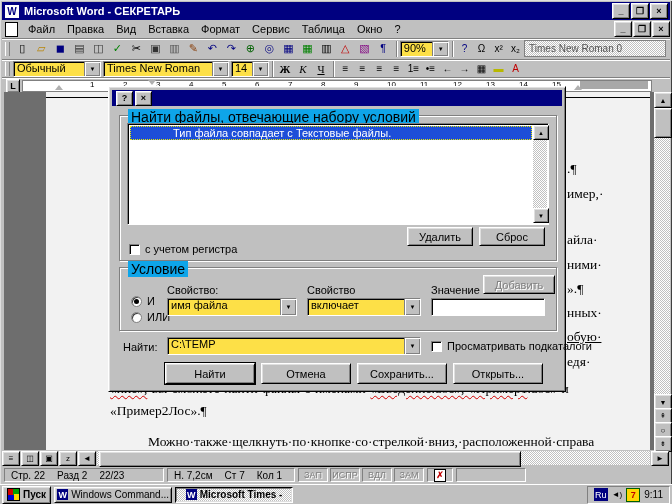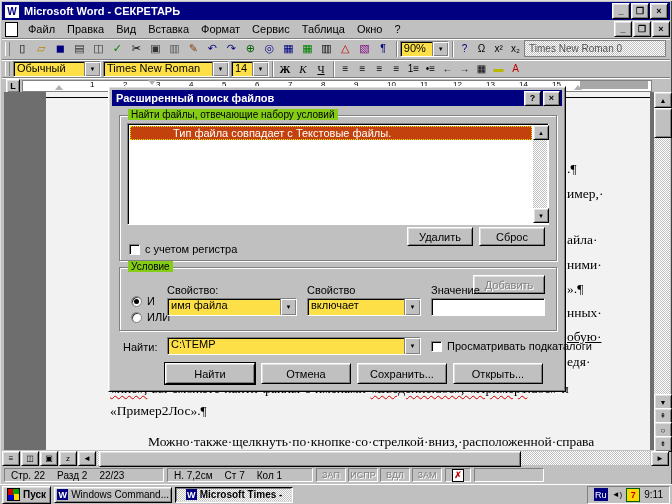--- a/index.html
+++ b/index.html
@@ -77,24 +77,24 @@
   .ticon{width:11px;height:11px;flex:0 0 auto;display:flex;align-items:center;justify-content:center;font-size:9px;font-weight:bold;}
   .tray{margin-left:auto;height:16px;display:flex;align-items:center;gap:4px;padding:0 6px;background:#c0c0c0;border:1px solid;border-color:#808080 #fff #fff #808080;font-size:10px;}
   .rubox{width:14px;height:13px;background:#000080;color:#fff;font-size:9px;display:flex;align-items:center;justify-content:center;}
   .trayapp{width:12px;height:12px;background:#ffd700;color:#c00000;font-size:9px;font-weight:bold;display:flex;align-items:center;justify-content:center;border:1px solid #006000;}
   
   .dialog{left:108px;top:86px;width:456px;height:304px;background:#c0c0c0;border:1px solid;border-color:#fff #000 #000 #fff;box-shadow:inset 1px 1px 0 #dfdfdf,inset -1px -1px 0 #808080;z-index:20;}
   .dlgtitle{position:absolute;left:3px;top:3px;width:450px;height:16px;background:#000080;display:flex;align-items:center;padding:0 2px;box-sizing:border-box;}
   .dlgtitle .t{color:#fff;font-weight:bold;font-size:11px;margin-left:2px;flex:1;}
   .dbtn{width:15px;height:13px;margin-left:2px;font-size:9px;font-weight:bold;line-height:11px;}
   .group{position:absolute;border:1px solid #808080;box-shadow:1px 1px 0 #fff,inset 1px 1px 0 #fff;}
-  .glabel{position:absolute;top:-7px;left:8px;background:#84cc16;padding:0 3px;font-size:10px;}
+  .glabel{position:absolute;top:-7px;left:8px;background:#0ea5e9;padding:0 3px;font-size:14px;}
   .list{position:absolute;left:18px;top:36px;width:420px;height:100px;}
   .listitem{position:absolute;left:2px;top:2px;right:16px;height:14px;display:flex;align-items:center;padding-left:2px;font-size:11px;white-space:nowrap;overflow:hidden;}
-  .listitem.selected{background:#c2410c;color:#fff;outline:1px dotted #e8e800;outline-offset:-1px;padding-left:43px;}
+  .listitem.selected{background:#1d4ed8;color:#fff;outline:1px dotted #e8e800;outline-offset:-1px;padding-left:43px;}
   .lscroll{position:absolute;right:1px;top:1px;width:14px;bottom:1px;}
   .lsb{position:absolute;left:0;width:14px;height:13px;font-size:6px;}
   .cb{width:11px;height:11px;box-sizing:border-box;flex:0 0 auto;}
   .cbrow{position:absolute;display:flex;align-items:center;gap:5px;font-size:11px;white-space:nowrap;}
   .radio{width:11px;height:11px;border-radius:50%;background:#fff;border:1px solid #808080;box-shadow:inset 1px 1px 0 #404040;box-sizing:border-box;position:relative;flex:0 0 auto;}
   .radio.on::after{content:"";position:absolute;left:2px;top:2px;width:5px;height:5px;border-radius:50%;background:#000;}
   .dlabel{position:absolute;font-size:11px;white-space:nowrap;}
   .field{position:absolute;height:18px;box-sizing:border-box;}
 </style>
 </head>
@@ -278,21 +278,21 @@
       </div>
     <div class="viewbtn btn raised" style="margin-left:1px">►</div>
   </div>
 
   <div class="abs statusbar">
     <div class="spanel" style="width:160px">
       <span>Стр. 22</span>
       <span>Разд 2</span>
       <span>22/23</span>
     </div>
-    <div class="spanel" style="width:146px">
+    <div class="spanel" style="width:128px">
       <span>Н. 7,2см</span>
       <span>Ст 7</span>
       <span>Кол 1</span>
     </div>
     <div class="tbhost" style="gap:2px">
 
     <span class="ind">ЗАП</span>
         <span class="ind">ИСПР</span>
         <span class="ind">ВДЛ</span>
         <span class="ind">ЗАМ</span>
@@ -322,21 +322,20 @@
     <div class="tray">
       <span class="rubox">Ru</span>
       <span style="font-size:8px">◄)</span>
       <span class="trayapp">7</span>
       <span>9:11</span>
     </div>
   </div>
 
   <div class="abs dialog">
     <div class="dlgtitle">
-      <span class="t">Расширенный поиск файлов</span>
       <div class="dbtn btn raised">?</div>
       <div class="dbtn btn raised">×</div>
     </div>
 
     <div class="group" style="left:10px;top:28px;width:436px;height:144px">
       <span class="glabel">Найти файлы, отвечающие набору условий</span>
     </div>
     <div class="list sunken">
       <div>
 
@@ -356,21 +355,21 @@
         <span>Сброс</span>
       </div>
     <div class="cbrow" style="left:20px;top:156px">
       <span class="cb sunken"></span>
       <span>с учетом регистра</span>
     </div>
 
     <div class="group" style="left:10px;top:180px;width:436px;height:62px">
       <span class="glabel">Условие</span>
     </div>
-    <div class="btn raised disabled" style="position:absolute;left:364px;top:188px;width:70px;height:17px">
+    <div class="btn raised disabled" style="position:absolute;left:374px;top:188px;width:70px;height:17px">
         <span>Добавить</span>
       </div>
     <div class="cbrow" style="left:22px;top:208px">
       <span class="radio on"></span>
       <span>И</span>
     </div>
     <div class="cbrow" style="left:22px;top:224px">
       <span class="radio"></span>
       <span>ИЛИ</span>
     </div>

